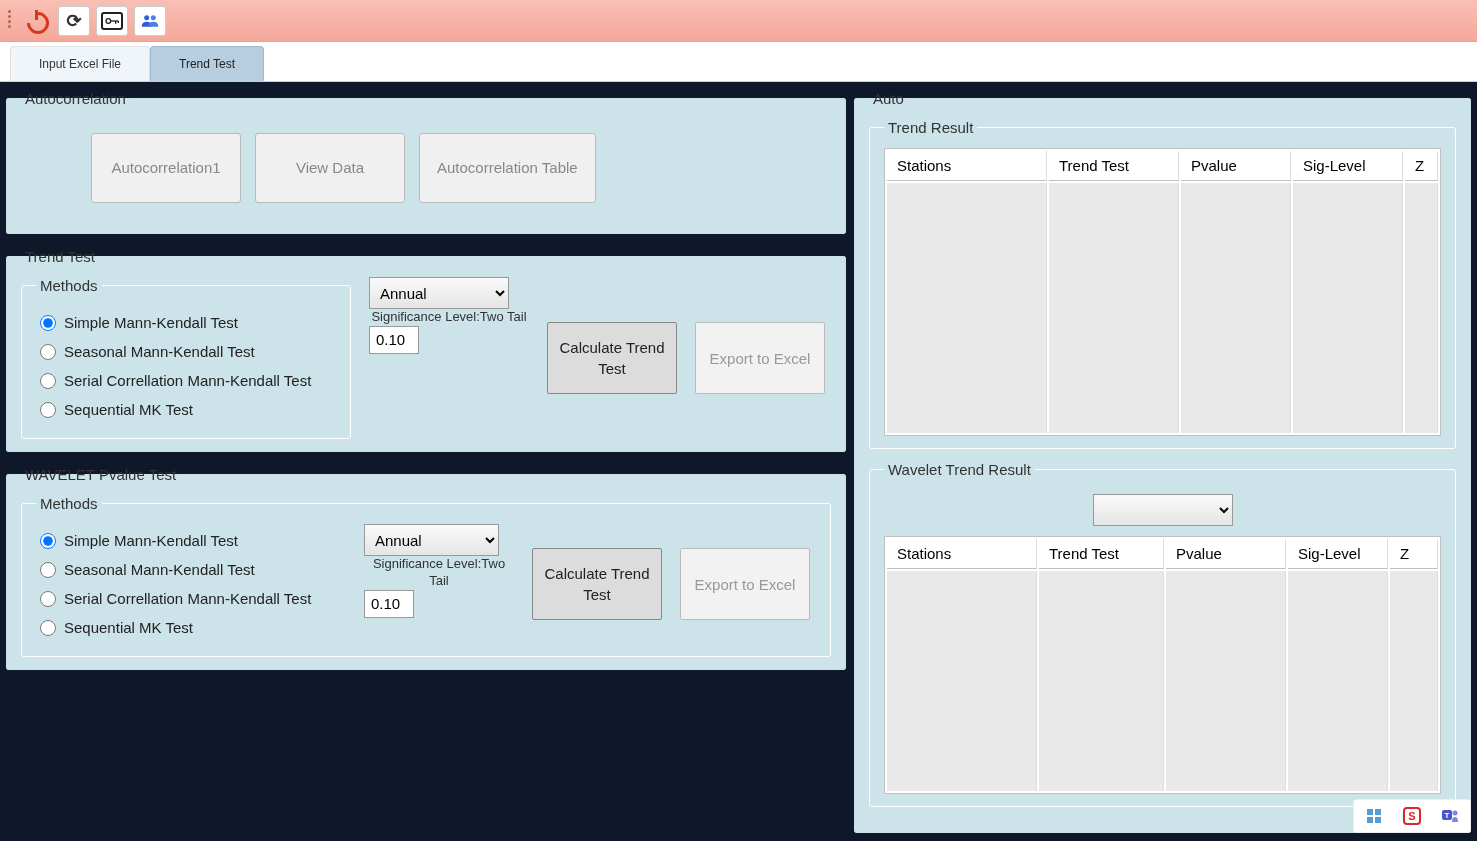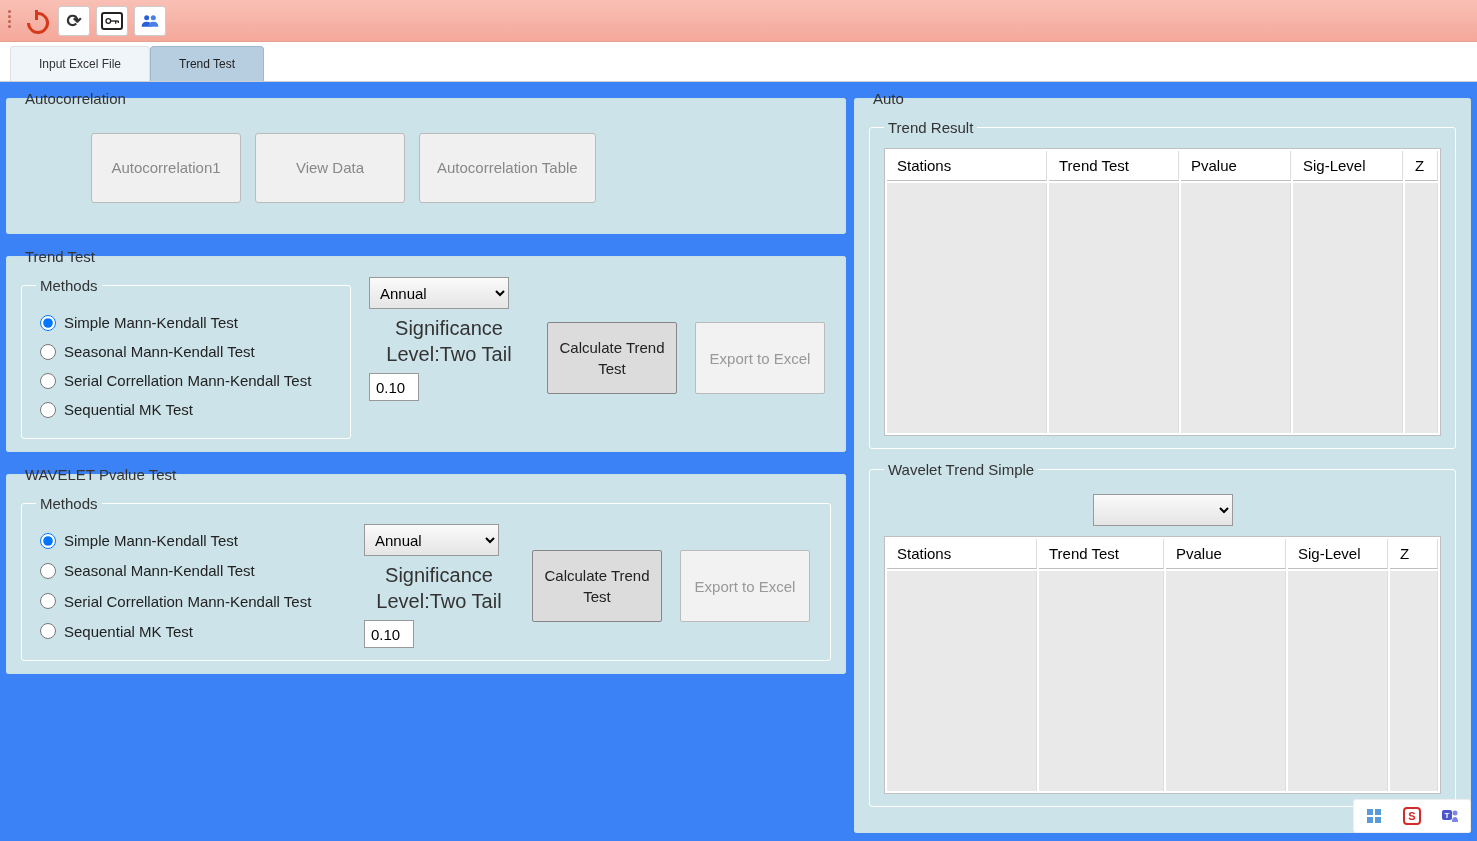--- a/index.html
+++ b/index.html
@@ -103,21 +103,21 @@
     .tab.active {
       background: #b7cde0;
       border-color: #a0b8cc;
       color: #222;
     }
     .content {
       display: flex;
       height: calc(100% - 82px);
       gap: 8px;
       padding: 8px 6px;
-      background: #3b82f6;
+      background: #0f172a;
     }
     .left-panel {
       width: 840px;
       display: flex;
       flex-direction: column;
       gap: 14px;
     }
     .right-panel {
       flex: 1;
       min-width: 0;
@@ -176,34 +176,34 @@
       align-items: center;
       gap: 8px;
       font-size: 15px;
       color: #222;
       cursor: pointer;
     }
     .radio-item input[type=radio] { width: 16px; height: 16px; cursor: pointer; }
     .params-col {
       display: flex;
       flex-direction: column;
-      gap: 6px;
+      gap: 0;
       width: 160px;
     }
     .select {
       height: 32px;
       border: 1px solid #999;
       background: linear-gradient(to bottom, #fafafa, #e5e5e5);
       font-size: 15px;
       padding: 0 6px;
       width: 140px;
       cursor: pointer;
     }
     .lbl {
-      font-size: 20px;
+      font-size: 13px;
       color: #333;
       text-align: center;
       line-height: 1.3;
     }
     .num-input {
       width: 50px;
       height: 28px;
       border: 1px solid #999;
       background: #fff;
       padding: 2px 6px;
@@ -452,21 +452,21 @@
                   <td></td>
                   <td></td>
                   <td></td>
                   <td></td>
                 </tr>
             </tbody>
           </table>
         </fieldset>
 
         <fieldset class="inner wavelet-result-box">
-          <legend>Wavelet Trend Simple</legend>
+          <legend>Wavelet Trend Result</legend>
           <div class="wavelet-result-ctrls">
             <select class="select" style="width:140px"><option></option></select>
           </div>
           <table class="result-table">
             <thead>
               <tr>
                 <th style="width:150px">Stations</th>
                 <th style="width:125px">Trend Test</th>
                 <th style="width:120px">Pvalue</th>
                 <th style="width:100px">Sig-Level</th>

